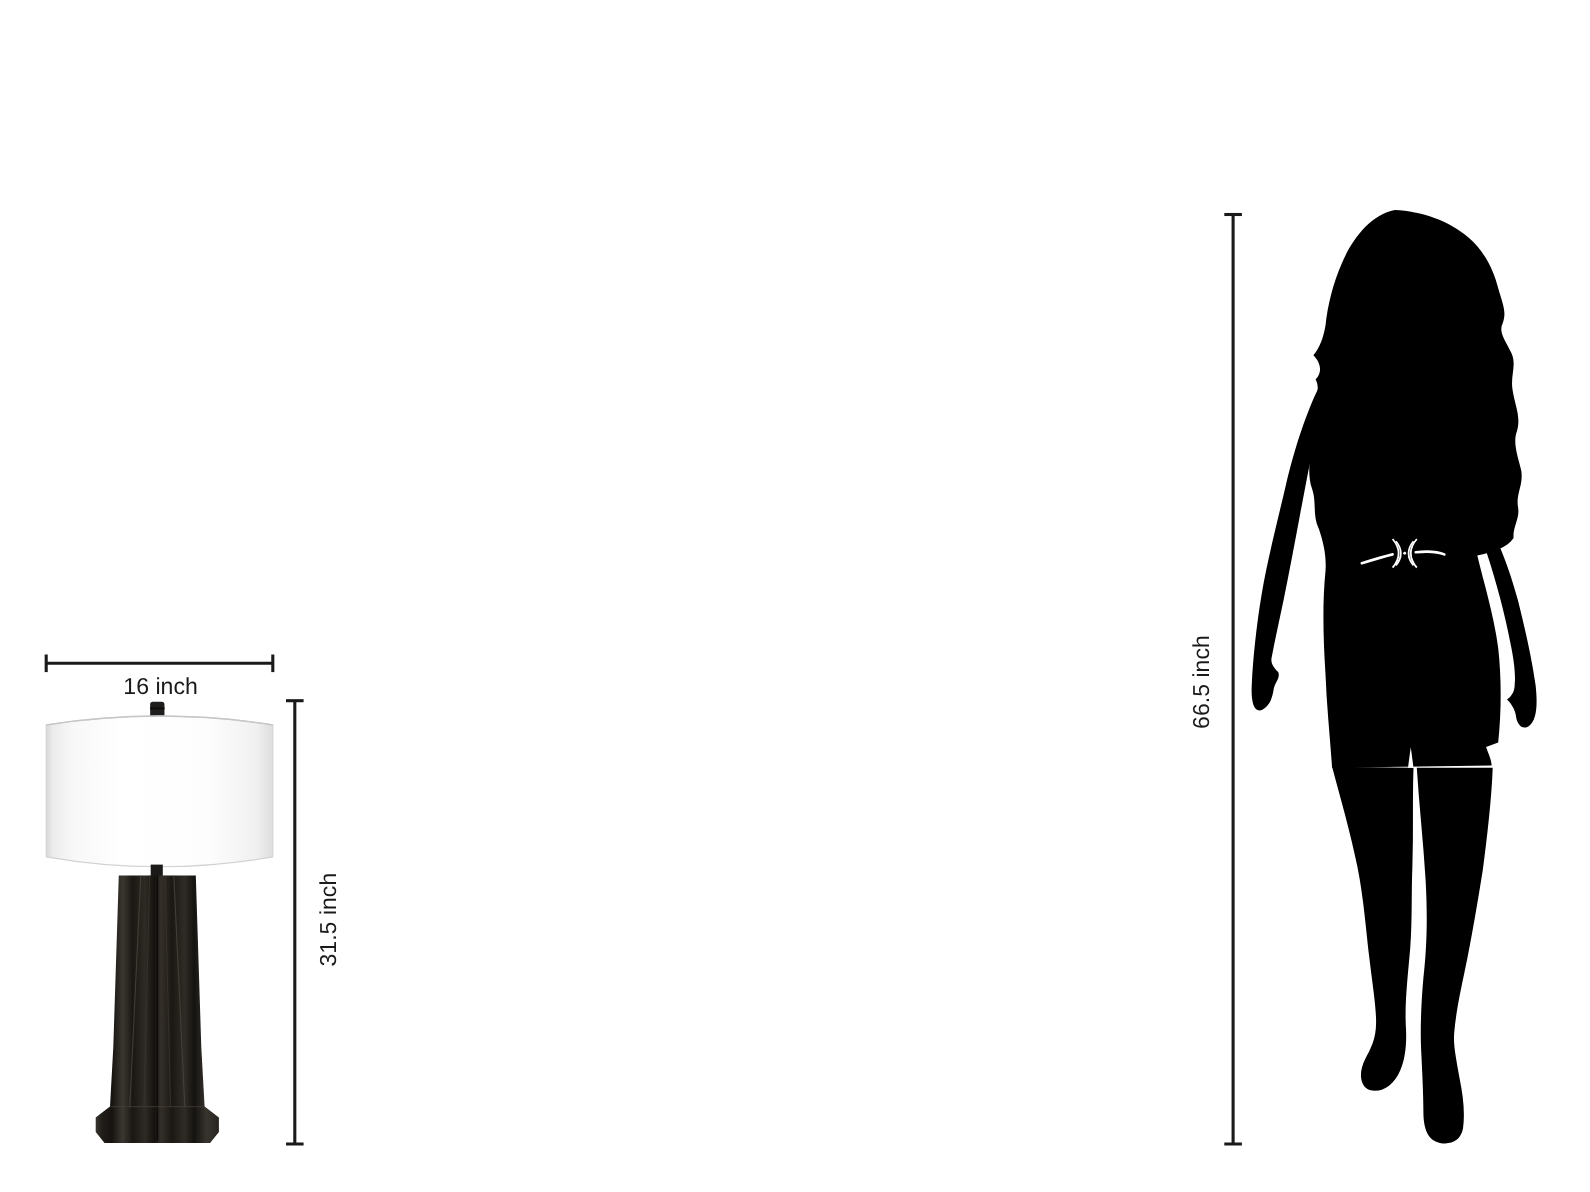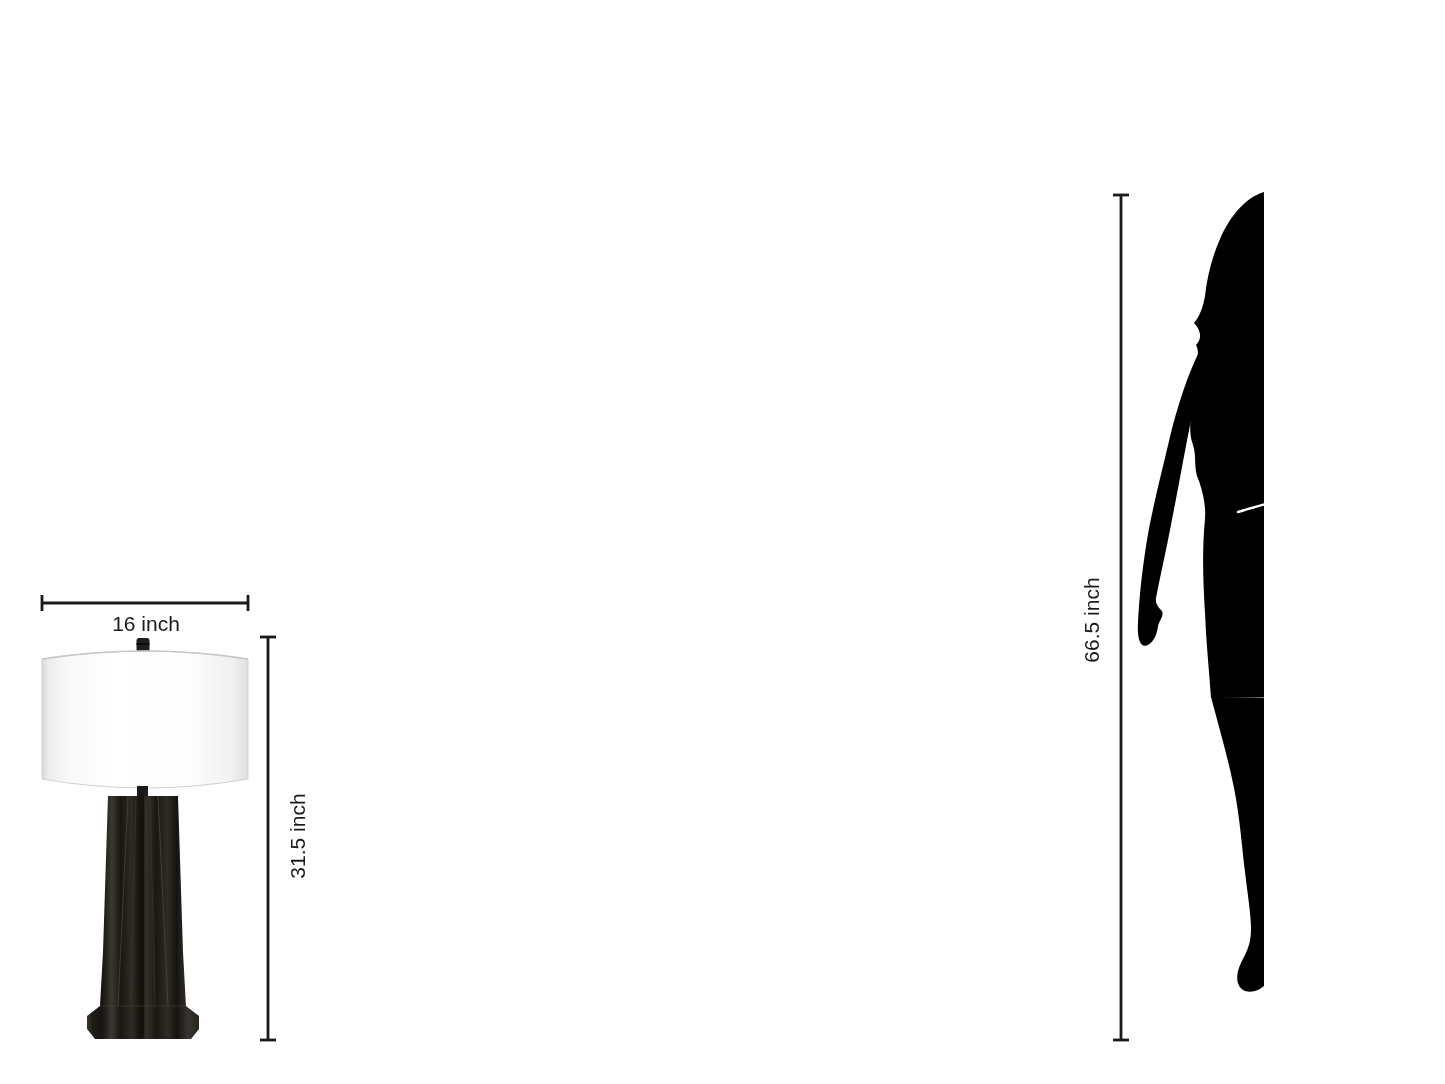--- a/index.html
+++ b/index.html
@@ -1,18 +1,18 @@
 <!DOCTYPE html>
 <html><head>
 <meta charset="utf-8">
 <style>
   html,body{margin:0;padding:0;background:#ffffff;}
   .canvas{
     position:relative;
-    width:1264px;height:1084px;
+    width:1445px;height:1084px;
     background:#ffffff;
     font-family:"Liberation Sans", sans-serif;
     overflow:hidden;
   }
   svg{display:block;}
   .dim-text{
     font-family:"Liberation Sans", sans-serif;
     font-size:21px;
     fill:#1a1a1a;
   }

